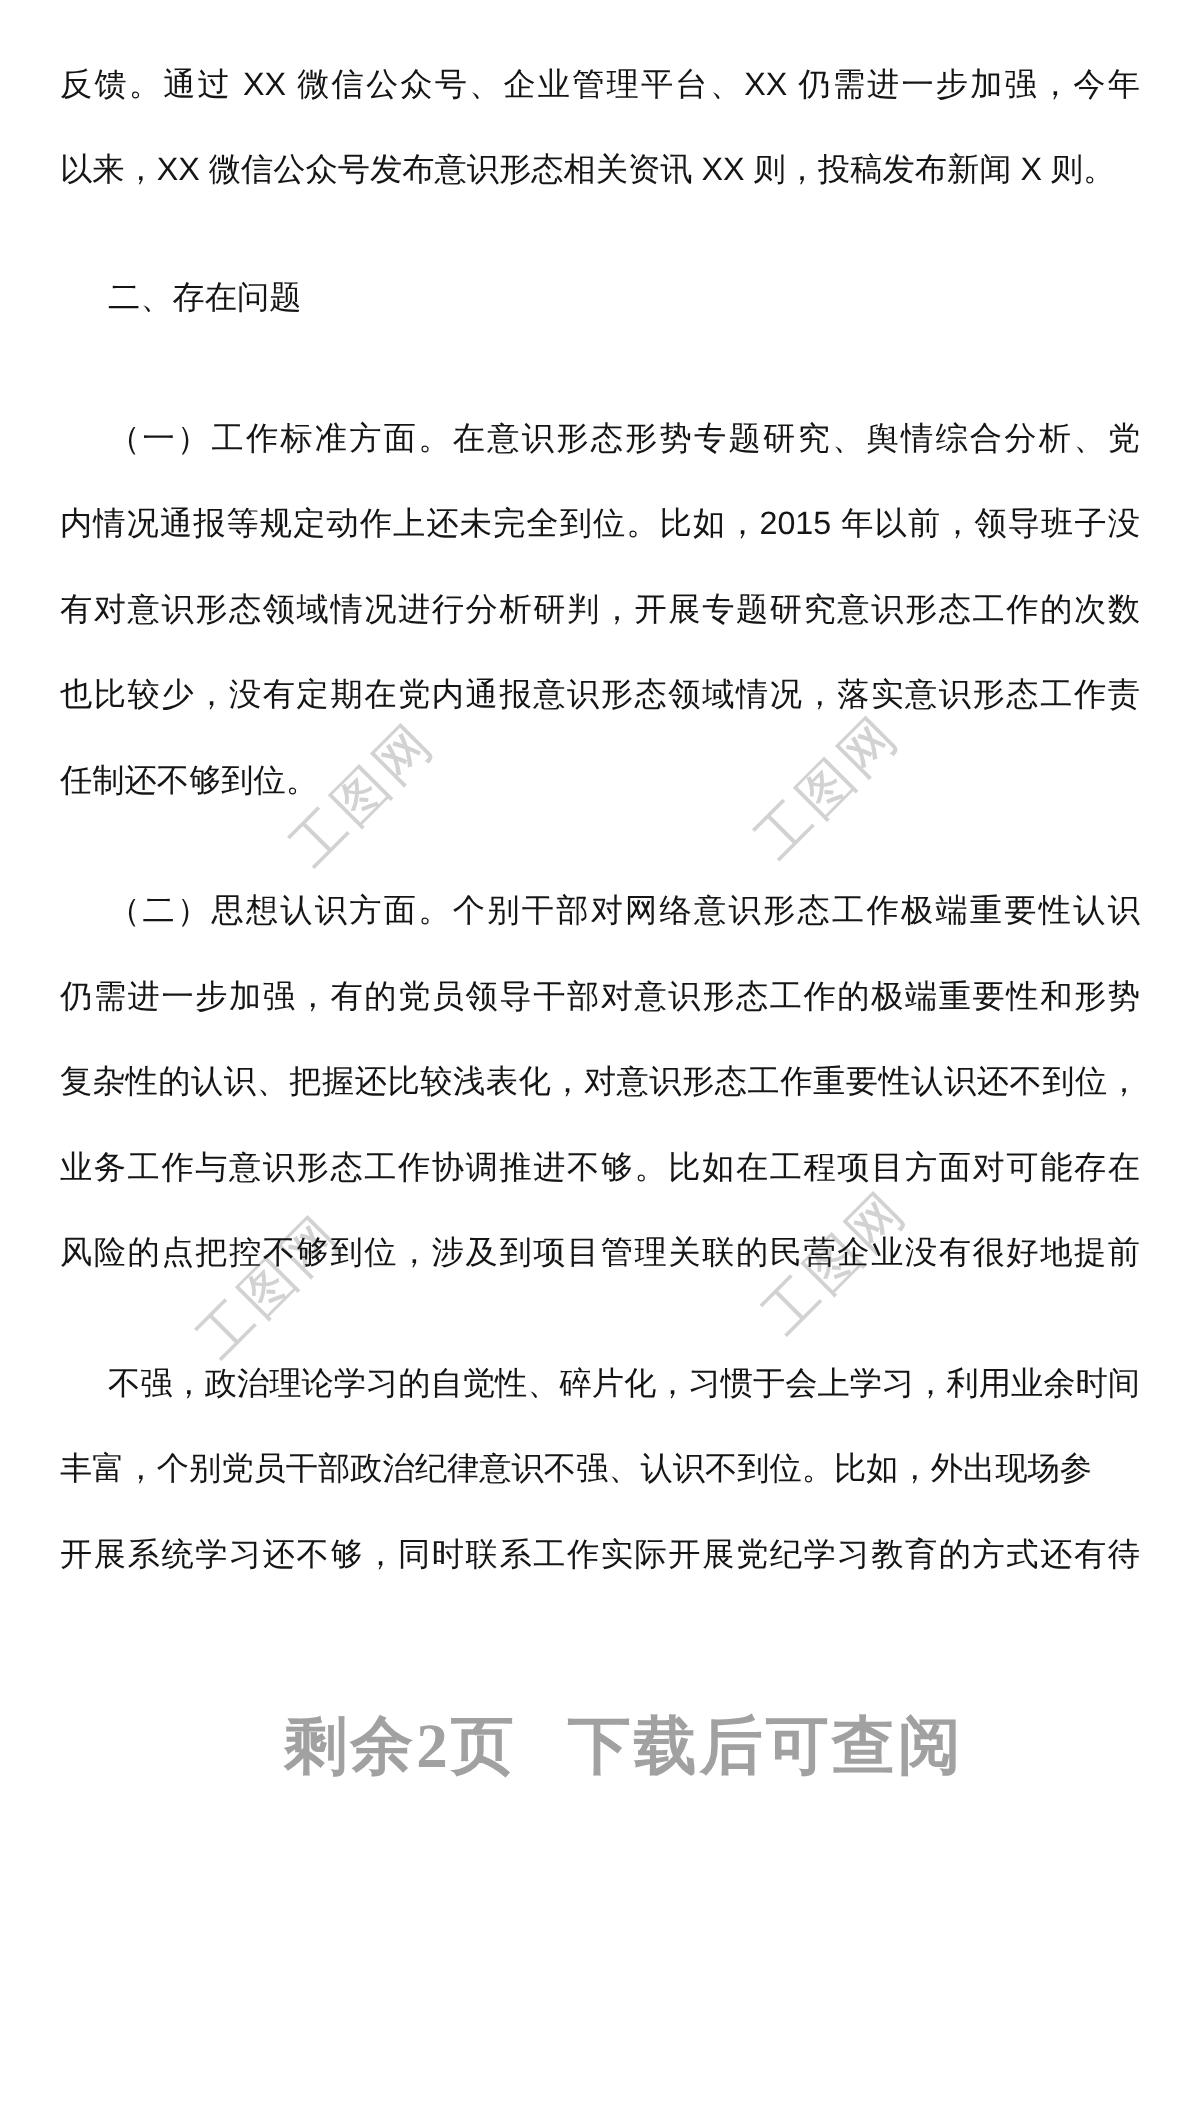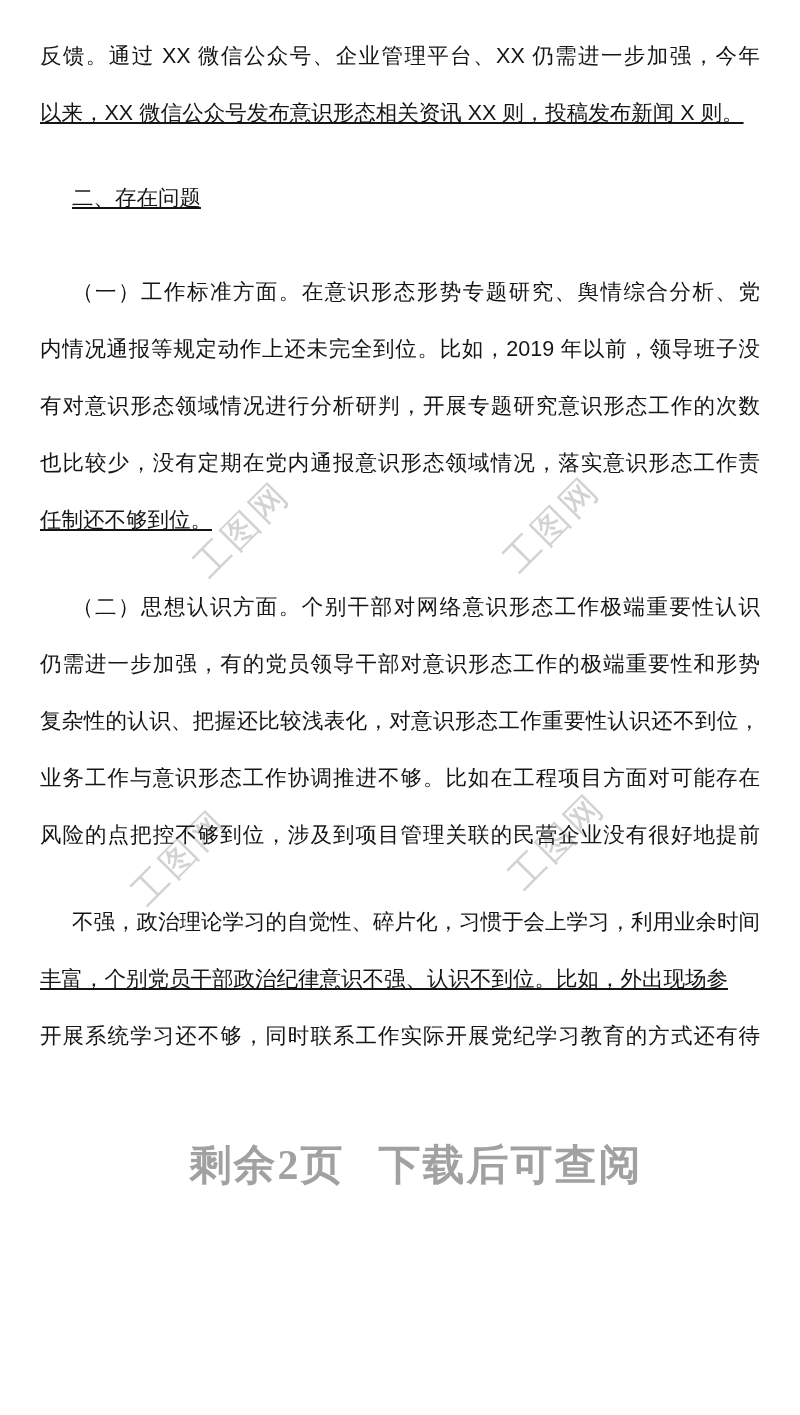--- a/index.html
+++ b/index.html
@@ -31,21 +31,21 @@
   .block:first-child{margin-top:0;}
   .block.heading{margin-top:28px;}
   .block.heading + .block{margin-top:37px;}
   .line{
     font-size:21.5px;
     line-height:57px;
     text-align:justify;
     text-align-last:justify;
     white-space:normal;
   }
-  .line.last{text-align-last:left;text-decoration:underline;}
+  .line.last{text-align-last:left;}
   .block.heading .line{
     text-align:center;text-align-last:left;
     text-indent:32px;
   }
   .block.indent .line:first-child{text-indent:32px;}
   
   .footer{
     position:relative;z-index:1;
     margin-top:70px;
     padding-left:32px;
@@ -73,21 +73,21 @@
 <div class="doc">
     <div class="block ">
       <div class="line">反馈。通过 XX 微信公众号、企业管理平台、XX 仍需进一步加强，今年</div>
       <div class="line last">以来，XX 微信公众号发布意识形态相关资讯 XX 则，投稿发布新闻 X 则。</div>
     </div>
     <div class="block heading">
       <div class="line last">二、存在问题</div>
     </div>
     <div class="block indent">
       <div class="line">（一）工作标准方面。在意识形态形势专题研究、舆情综合分析、党</div>
-      <div class="line">内情况通报等规定动作上还未完全到位。比如，2019 年以前，领导班子没</div>
+      <div class="line">内情况通报等规定动作上还未完全到位。比如，2015 年以前，领导班子没</div>
       <div class="line">有对意识形态领域情况进行分析研判，开展专题研究意识形态工作的次数</div>
       <div class="line">也比较少，没有定期在党内通报意识形态领域情况，落实意识形态工作责</div>
       <div class="line last">任制还不够到位。</div>
     </div>
     <div class="block indent">
       <div class="line">（二）思想认识方面。个别干部对网络意识形态工作极端重要性认识</div>
       <div class="line">仍需进一步加强，有的党员领导干部对意识形态工作的极端重要性和形势</div>
       <div class="line">复杂性的认识、把握还比较浅表化，对意识形态工作重要性认识还不到位，</div>
       <div class="line">业务工作与意识形态工作协调推进不够。比如在工程项目方面对可能存在</div>
       <div class="line">风险的点把控不够到位，涉及到项目管理关联的民营企业没有很好地提前</div>

